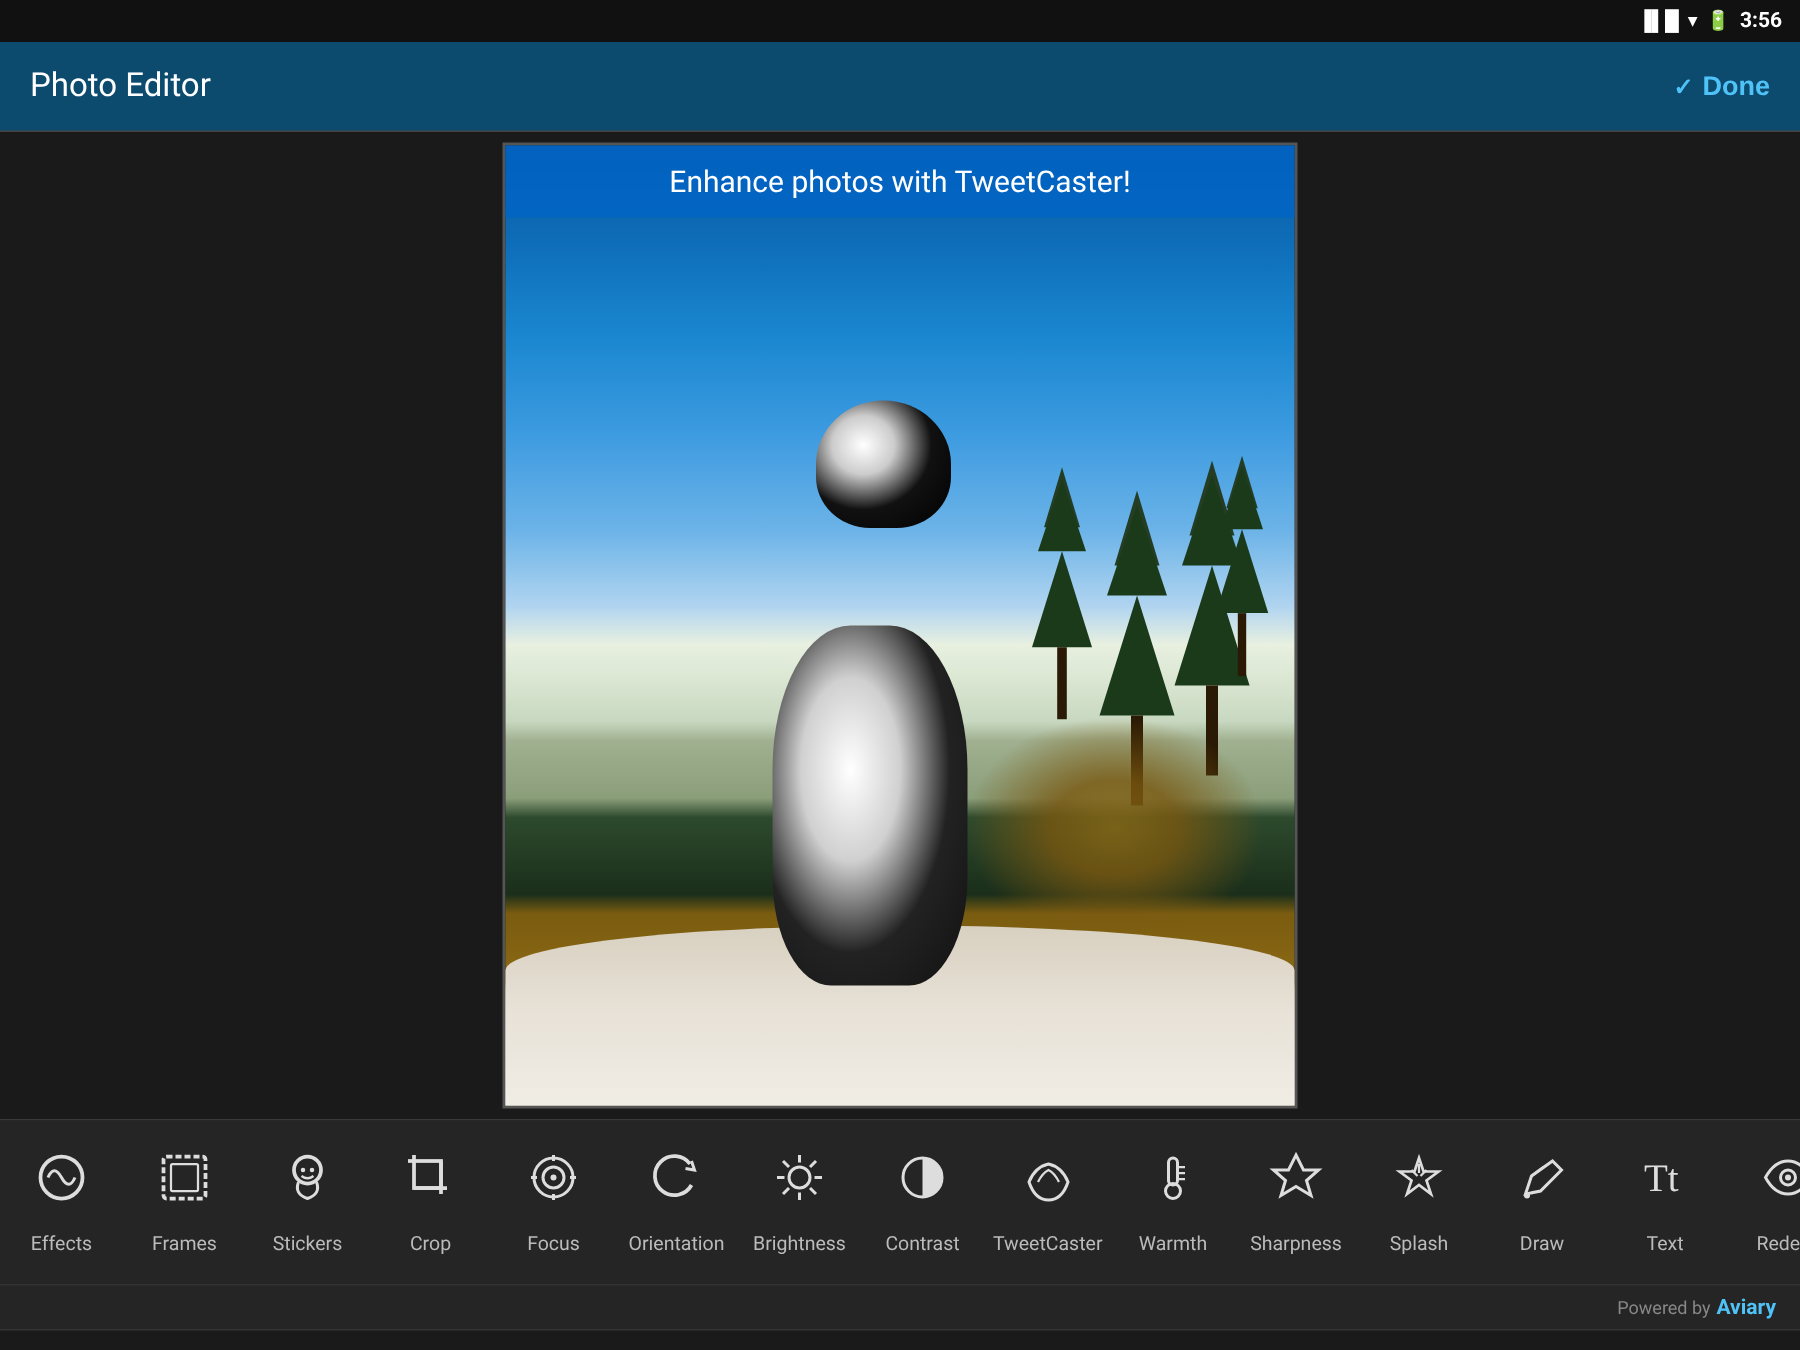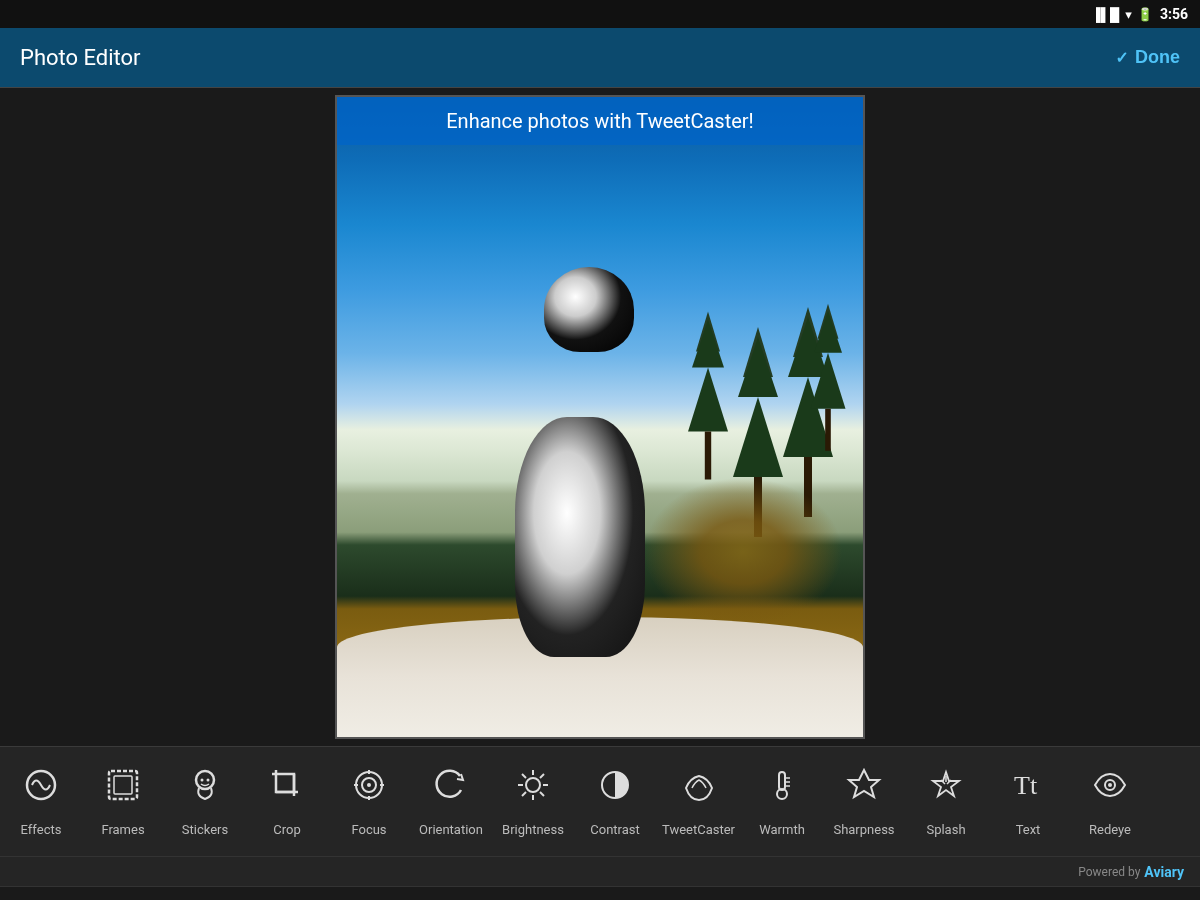--- a/index.html
+++ b/index.html
@@ -463,20 +463,28 @@
   </div>
 
   <div class="tool-item">
     <svg class="tool-svg" viewBox="0 0 38 38" fill="none">
       <path d="M19 6 L22 15 H32 L24 21 L27 30 L19 24 L11 30 L14 21 L6 15 H16 Z" stroke="#ddd" stroke-width="1.8" fill="none"></path>
       <path d="M14 14 L18 18 M24 14 L20 18 M19 10 L19 16" stroke="#ddd" stroke-width="1.5"></path>
     </svg>
     <span class="tool-label">Splash</span>
   </div>
 
+  <div class="tool-item">
+    <svg class="tool-svg" viewBox="0 0 38 38" fill="none">
+      <path d="M8 30 L12 18 L26 8 L32 14 L18 28 Z" stroke="#ddd" stroke-width="2" fill="none"></path>
+      <line x1="12" y1="18" x2="20" y2="12" stroke="#ddd" stroke-width="1.5"></line>
+      <circle cx="9" cy="31" r="2" fill="#ddd"></circle>
+    </svg>
+    <span class="tool-label">Draw</span>
+  </div>
 
   <div class="tool-item">
     <svg class="tool-svg" viewBox="0 0 38 38" fill="none">
       <text x="5" y="28" font-family="serif" font-size="26" fill="#ddd">Tt</text>
     </svg>
     <span class="tool-label">Text</span>
   </div>
 
   <div class="tool-item">
     <svg class="tool-svg" viewBox="0 0 38 38" fill="none">

